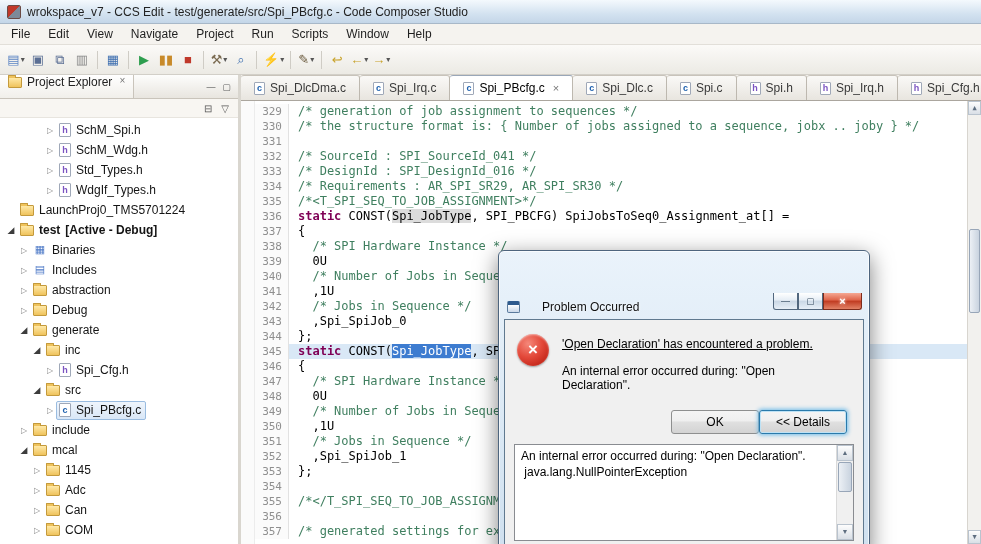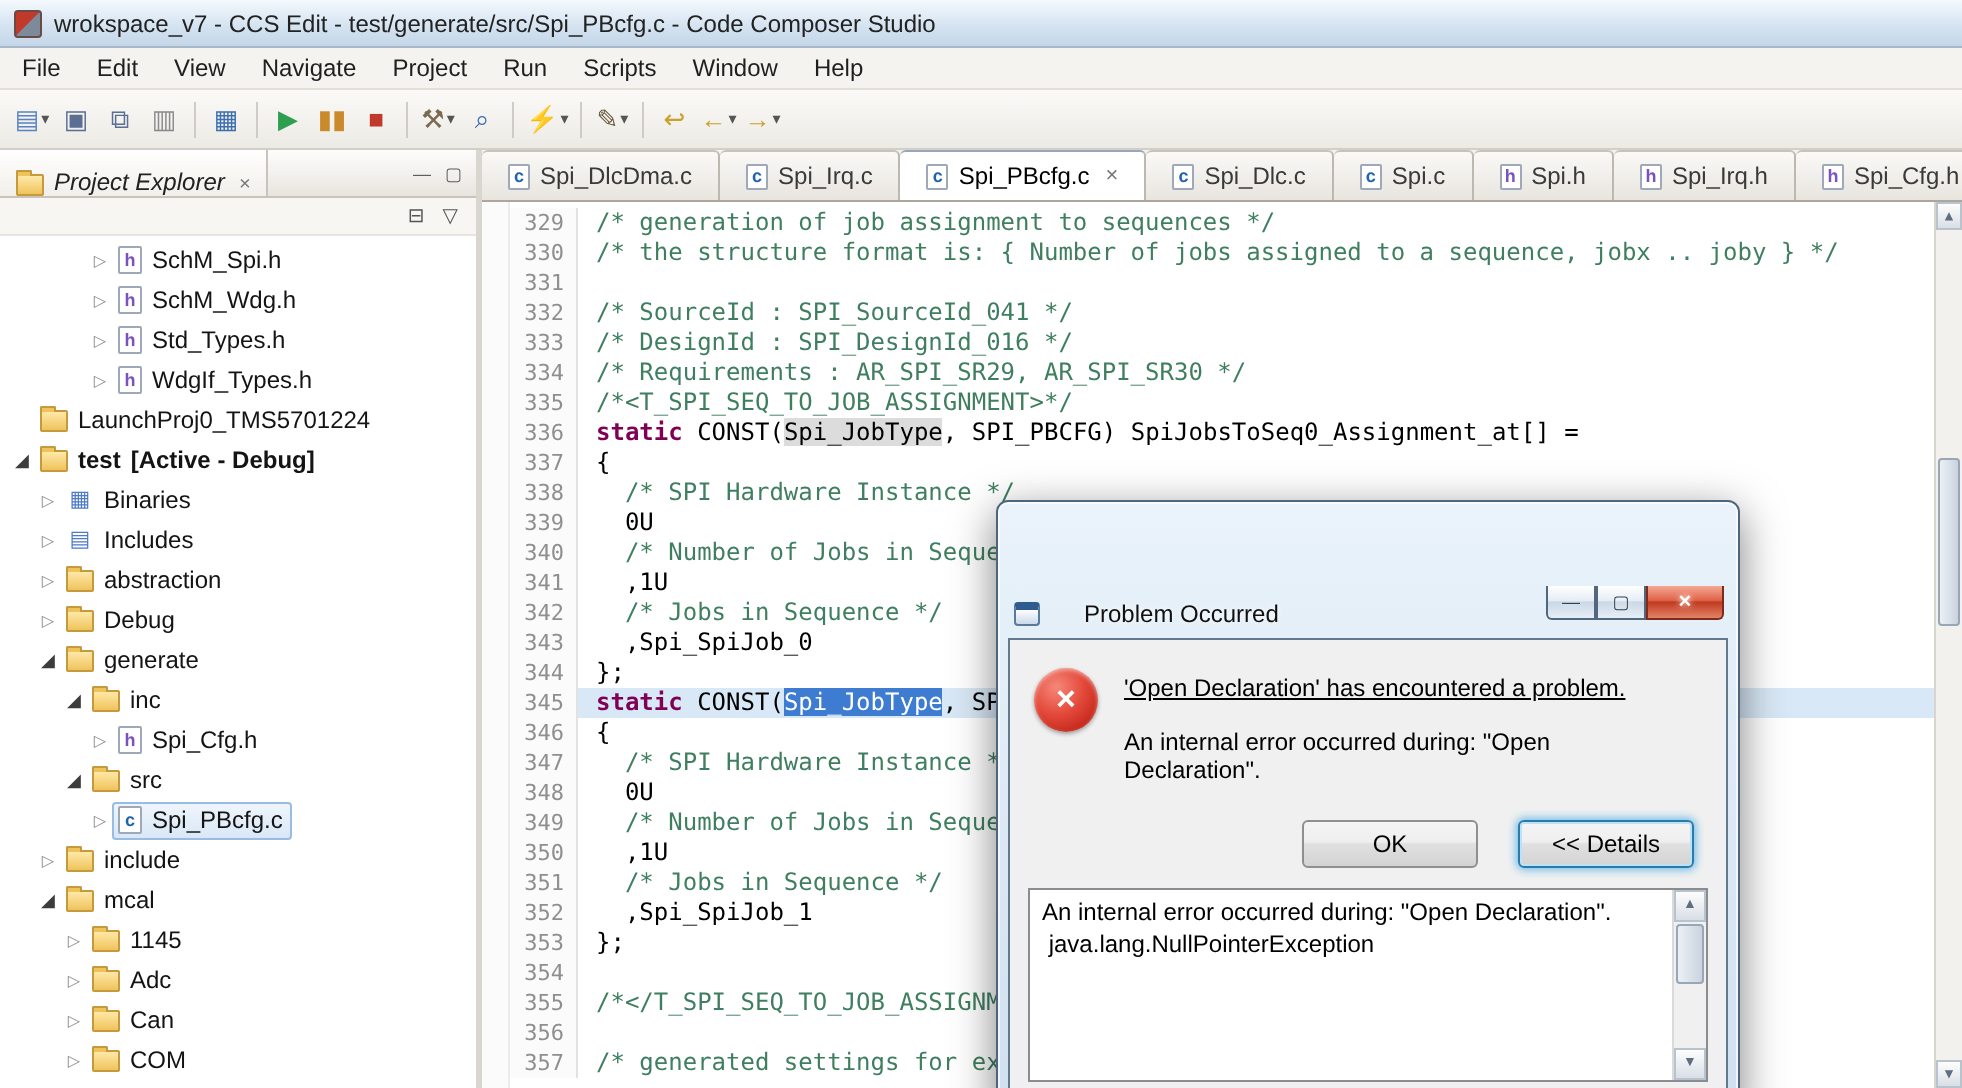--- a/index.html
+++ b/index.html
@@ -23,21 +23,21 @@
   .tglyph { font-size:13px; line-height:1; }
   .tdrop { font-size:8px; color:#555; margin-left:1px; }
   .tsep { width:1px; height:18px; background:#CFCCC5; margin:0 4px; }
 
   
   .main { position:absolute; top:75px; left:0; right:0; bottom:0; display:flex; }
 
   
   .explorer { width:241px; flex:none; background:#fff; border-right:3px solid #D9D6CF; display:flex; flex-direction:column; }
   .exp-header { height:24px; flex:none; background:linear-gradient(#FDFDFC,#E8E5DF); border-bottom:1px solid #C9C4BB; display:flex; align-items:center; }
-  .exp-tab { height:100%; display:flex; align-items:flex-end; gap:5px; padding:0 8px; background:linear-gradient(#FFFFFF,#F1EFEA); border-right:1px solid #C9C4BB; color:#222;font-style:italic; }
+  .exp-tab { height:100%; display:flex; align-items:flex-start; gap:5px; padding:0 8px; background:linear-gradient(#FFFFFF,#F1EFEA); border-right:1px solid #C9C4BB; color:#222; }
   .exp-close { font-size:10px; color:#777; margin-left:2px; }
   .exp-winbtns { margin-left:auto; display:flex; gap:7px; padding-right:7px; color:#5E5E5E; font-size:9px; }
   .exp-toolbar { height:19px; flex:none; background:#F8F6F2; border-bottom:1px solid #E8E5DF; display:flex; justify-content:flex-end; align-items:center; gap:9px; padding-right:9px; color:#555; font-size:10px; }
   .tree { flex:1; overflow:hidden; padding-top:2px; }
   .tree-item { height:20px; display:flex; align-items:center; white-space:nowrap; color:#141414; cursor:default; }
   .tree-arrow { width:12px; flex:none; text-align:center; font-size:8px; color:#8A8A8A; }
   .tree-arrow.expanded { color:#3C3C3C; font-size:9px; }
   .ti-body { display:flex; align-items:center; gap:5px; padding:1px 4px 2px 2px; border:1px solid transparent; border-radius:2px; }
   .tree-item.selected .ti-body { background:linear-gradient(#EFF5FC,#D9E7F7); border-color:#9ABCE0; }
   .bold { font-weight:bold; }
@@ -87,21 +87,21 @@
   .dlg-wbtn.close { width:39px; border-bottom-right-radius:3px; color:#fff; font-weight:bold; font-size:11px;
                     background:linear-gradient(#F5A893,#DE6248 45%,#C03A20 50%,#E28266); border-color:#7E2B1B; }
   .dlg-content { background:#F0F0F0; border:1px solid #60798F; }
   .dlg-msg { display:flex; gap:13px; padding:14px 12px 4px 12px; }
   .err-icon { width:32px; height:32px; border-radius:50%; flex:none; display:flex; align-items:center; justify-content:center;
               background:radial-gradient(circle at 35% 30%,#F5887A 0%,#E3493A 45%,#B01206 100%);
               box-shadow:inset 0 1px 2px rgba(255,255,255,.55), 0 1px 2px rgba(0,0,0,.35);
               color:#fff; font-size:17px; font-weight:bold; }
   .msg-title { color:#000; margin:3px 0 13px; white-space:nowrap;text-decoration:underline; }
   .msg-detail { color:#000; max-width:250px; }
-  .dlg-btnrow { display:flex; justify-content:flex-end; gap:20px; padding:14px 16px 10px; }
+  .dlg-btnrow { display:flex; justify-content:flex-end; gap:0; padding:14px 16px 10px; }
   .w7-btn { min-width:88px; height:24px; display:flex; align-items:center; justify-content:center; color:#000;
             background:linear-gradient(#F4F4F4,#EFEFEF 45%,#E0E0E0 50%,#D3D3D3); border:1px solid #8E8F8F; border-radius:3px; cursor:default; }
   .w7-btn.focused { border-color:#2A7AAB; box-shadow:0 0 4px 1px #6FBBE8, inset 0 0 0 1px #BEE2F5; }
   .dlg-details { margin:0 9px 9px; height:97px; position:relative; background:#fff; border:1px solid #898C91;
                  padding:3px 22px 3px 6px; line-height:16px; overflow:hidden; }
   .dlg-details .det-text { white-space:pre-wrap; color:#000; }
   .det-scroll { position:absolute; top:0; right:0; bottom:0; width:17px; background:#F0F0F0; border-left:1px solid #DADADA; }
   .det-btn { position:absolute; left:0; width:16px; height:16px; display:flex; align-items:center; justify-content:center; font-size:7px; color:#5E6E80;
              background:linear-gradient(#FDFDFD,#D9DFE6); border:1px solid #B9C3CE; }
   .det-top { top:0; } .det-bottom { bottom:0; }

